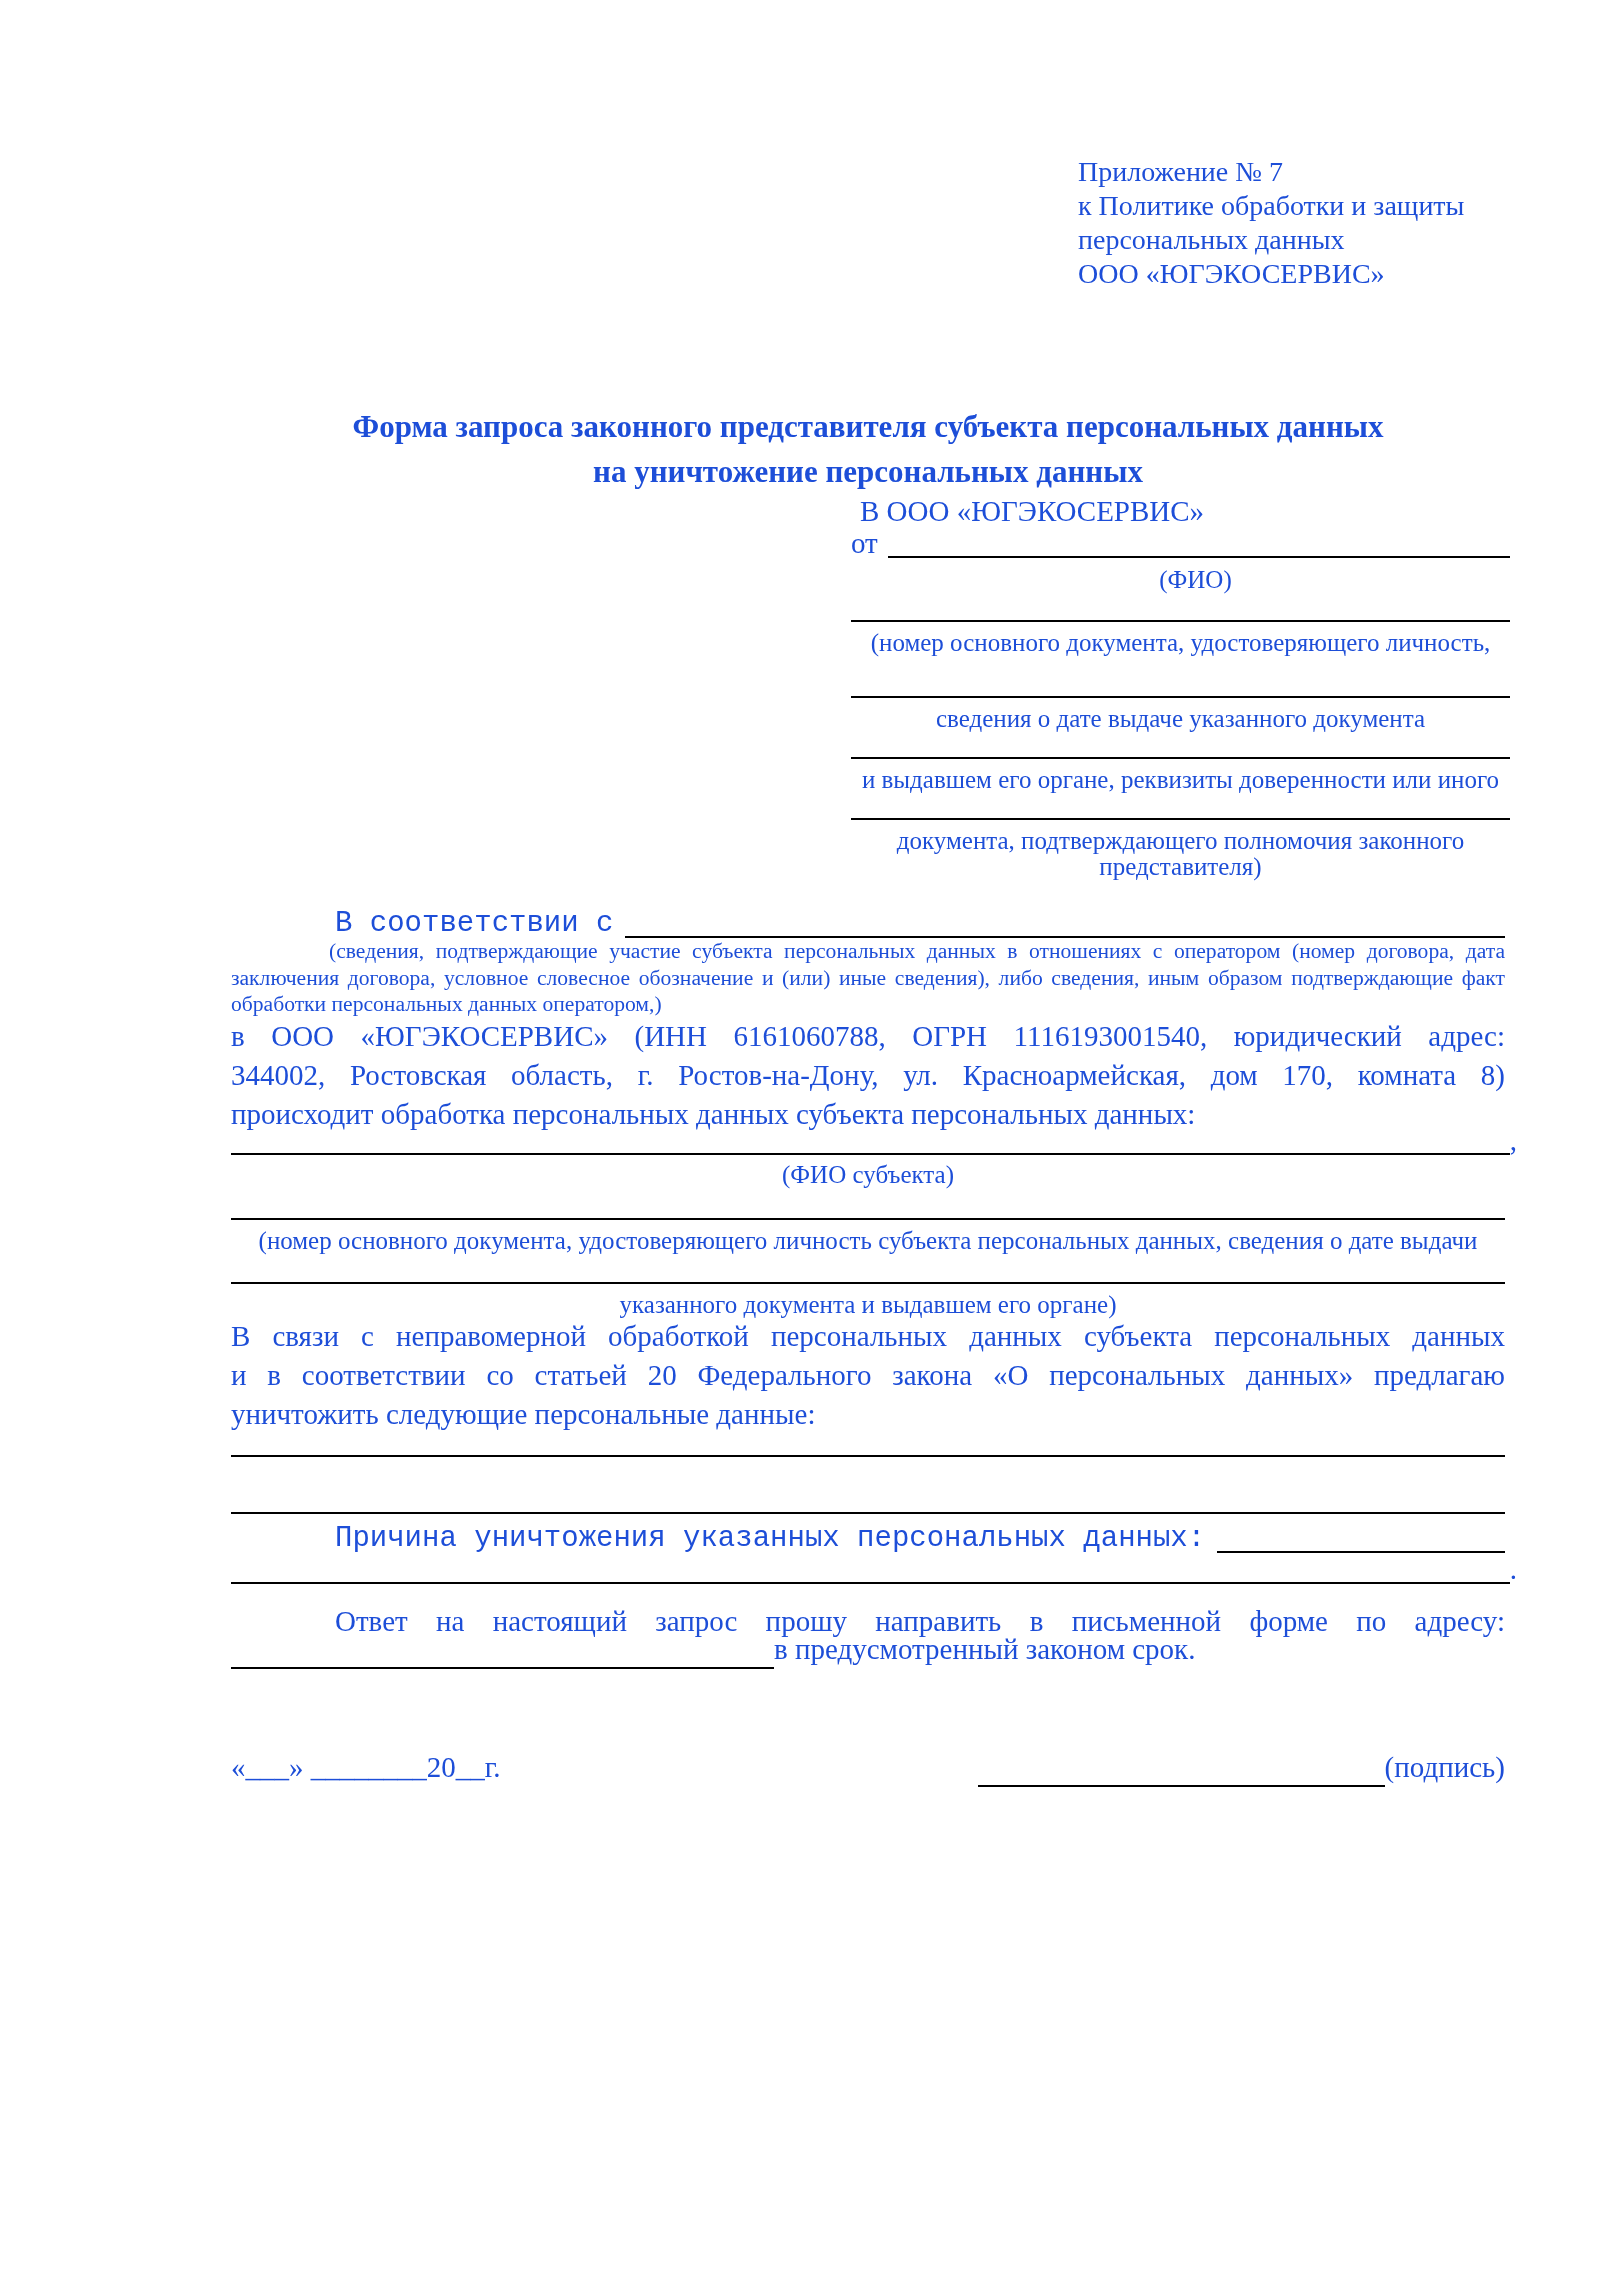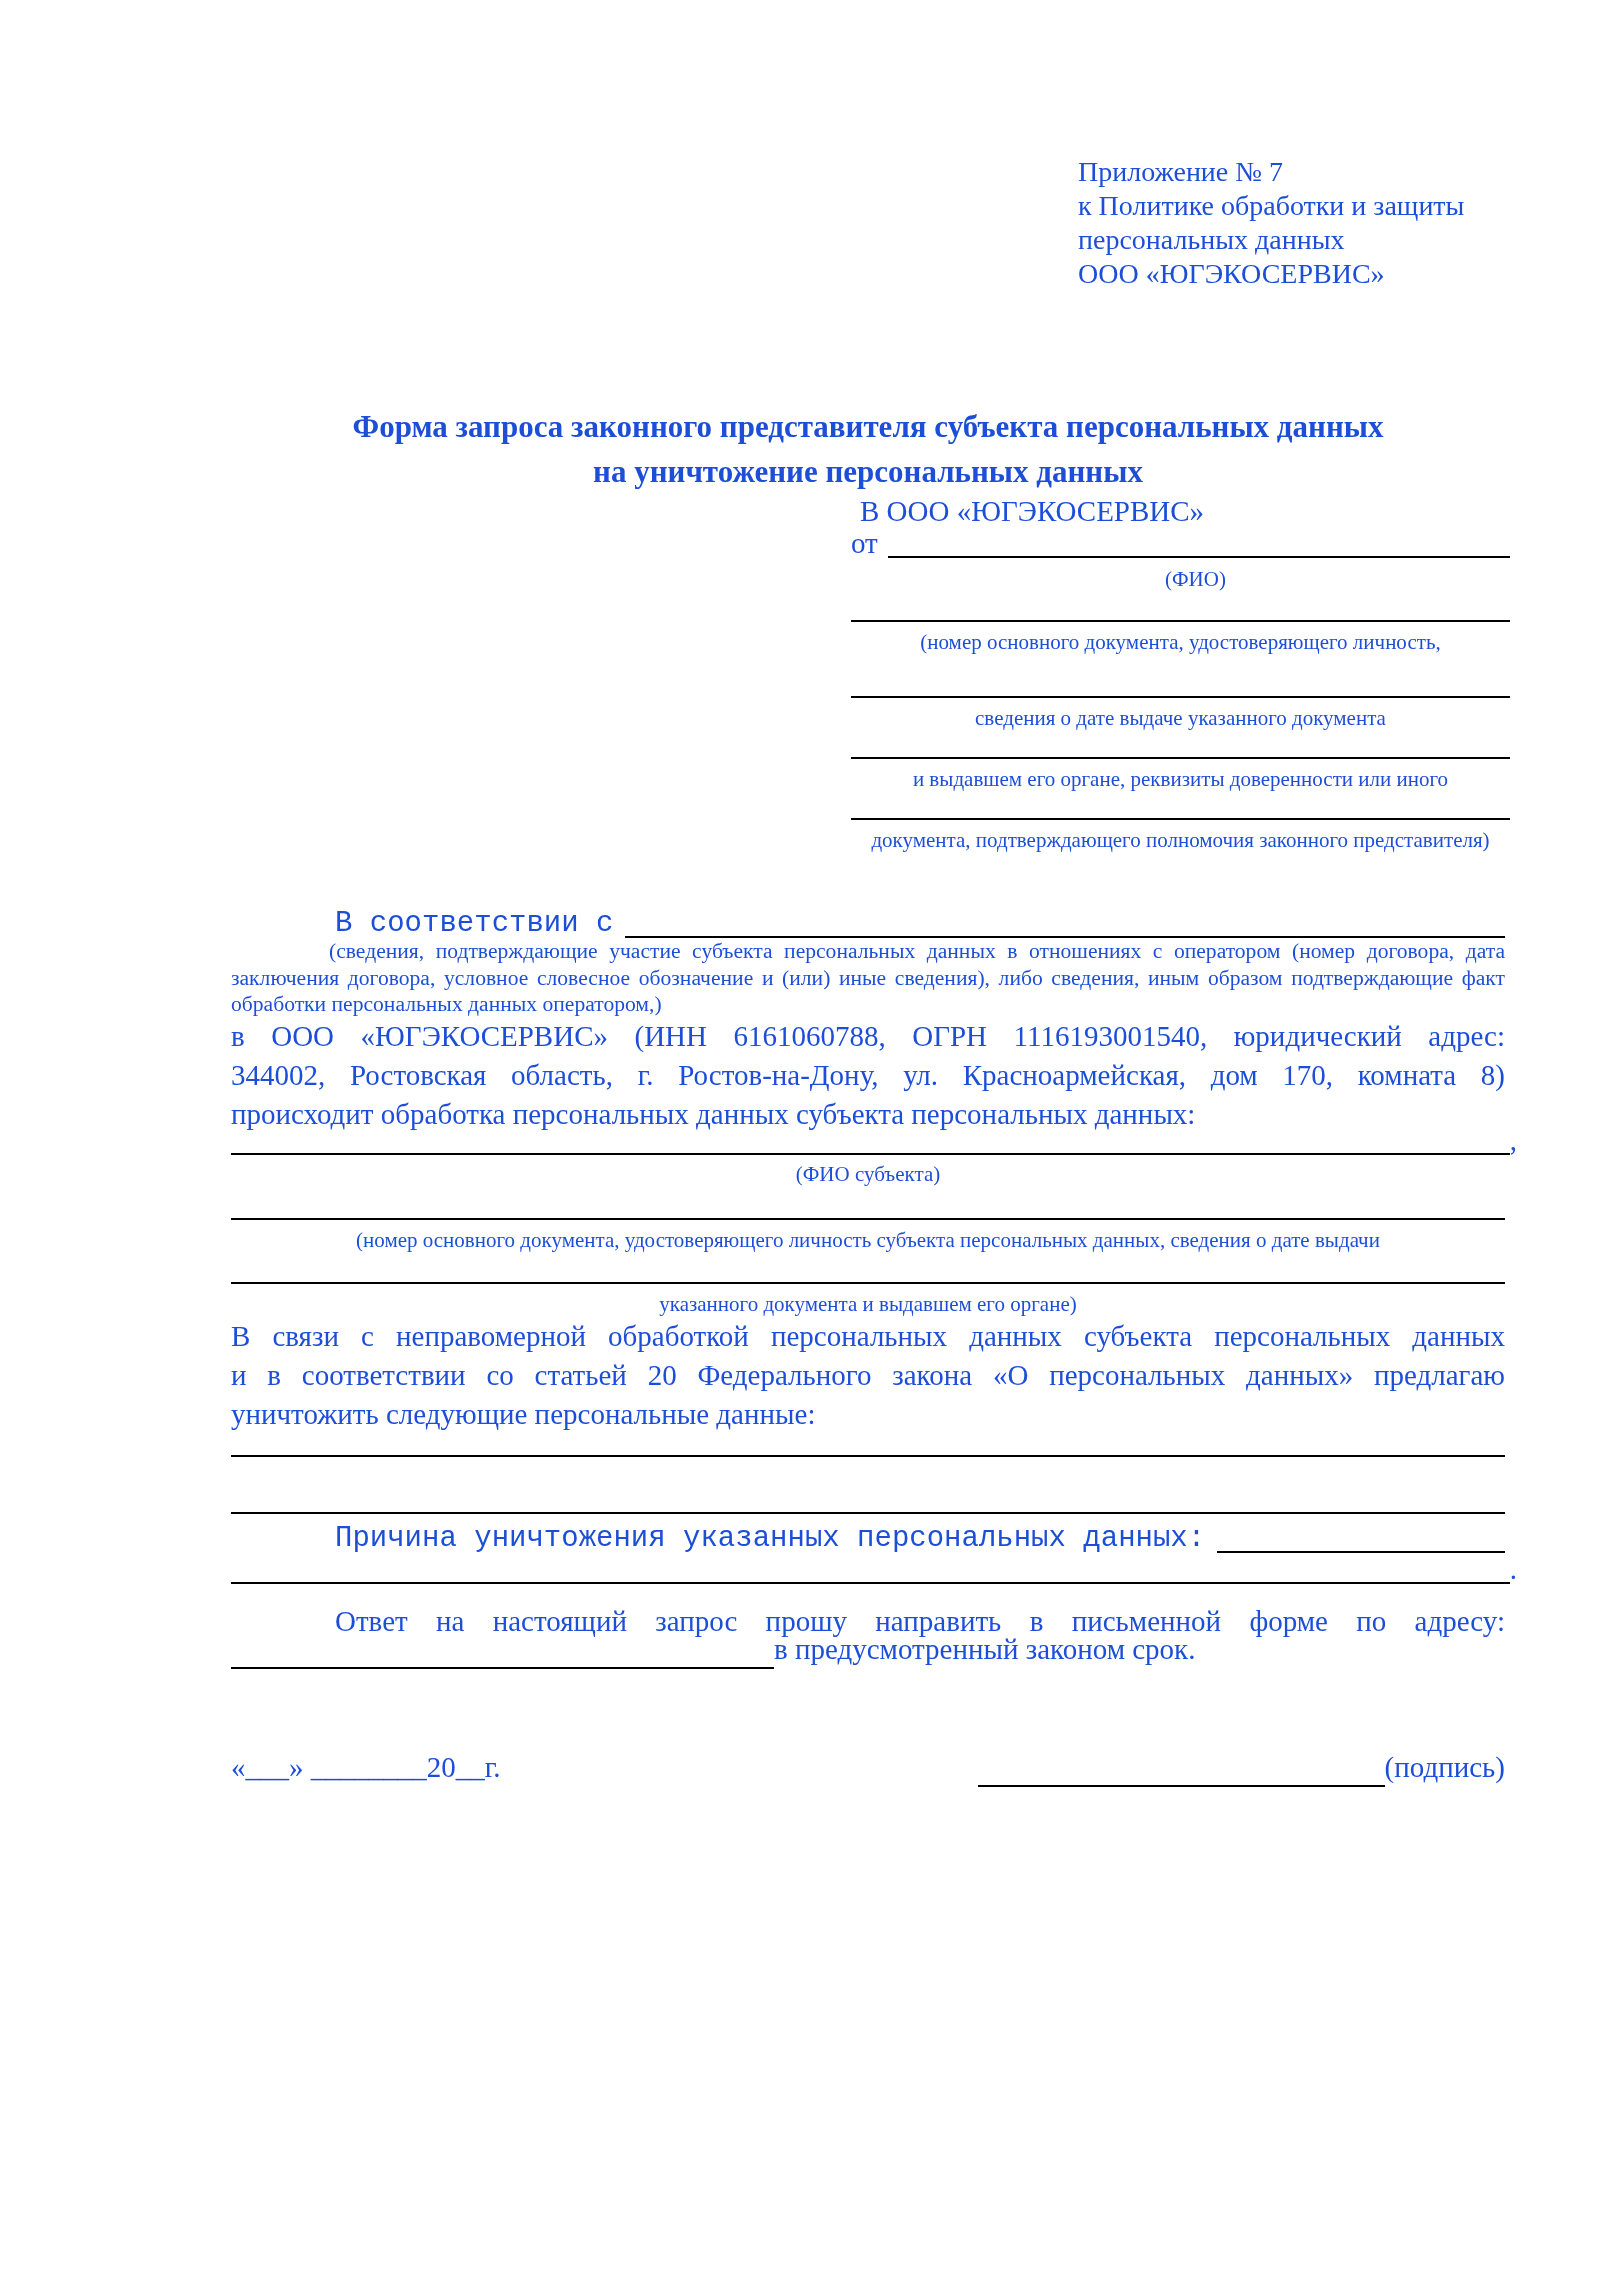--- a/index.html
+++ b/index.html
@@ -8,21 +8,21 @@
     width:1621px; height:2293px;
     margin:0 auto;
     background:#ffffff;
     font-family:"Liberation Serif","DejaVu Serif",serif;
     color:#1d4ed8;
     overflow:hidden;
   }
   .abs { position:absolute; }
   .t30 { font-size:29px; line-height:39px; }
   .t29 { font-size:28px; line-height:34px; }
-  .cap { font-size:21px; line-height:25.5px; text-align:center; }
+  .cap { font-size:25px; line-height:25.5px; text-align:center; }
   .small { font-size:21.6px; line-height:26.5px; }
   .jl { text-align:justify; text-align-last:justify; }
   .row { display:flex; align-items:flex-end; }
   .fill { flex:1 1 auto; border-bottom:2.9px solid #000; margin-bottom:4.9px; }
   .blank { border-bottom:2.9px solid #000; }
   .title { font-weight:bold; font-size:31px; line-height:45px; text-align:center; }
   .indent { margin-left:104px;font-family:Liberation Mono, monospace; }
 </style>
 </head>
 <body>

